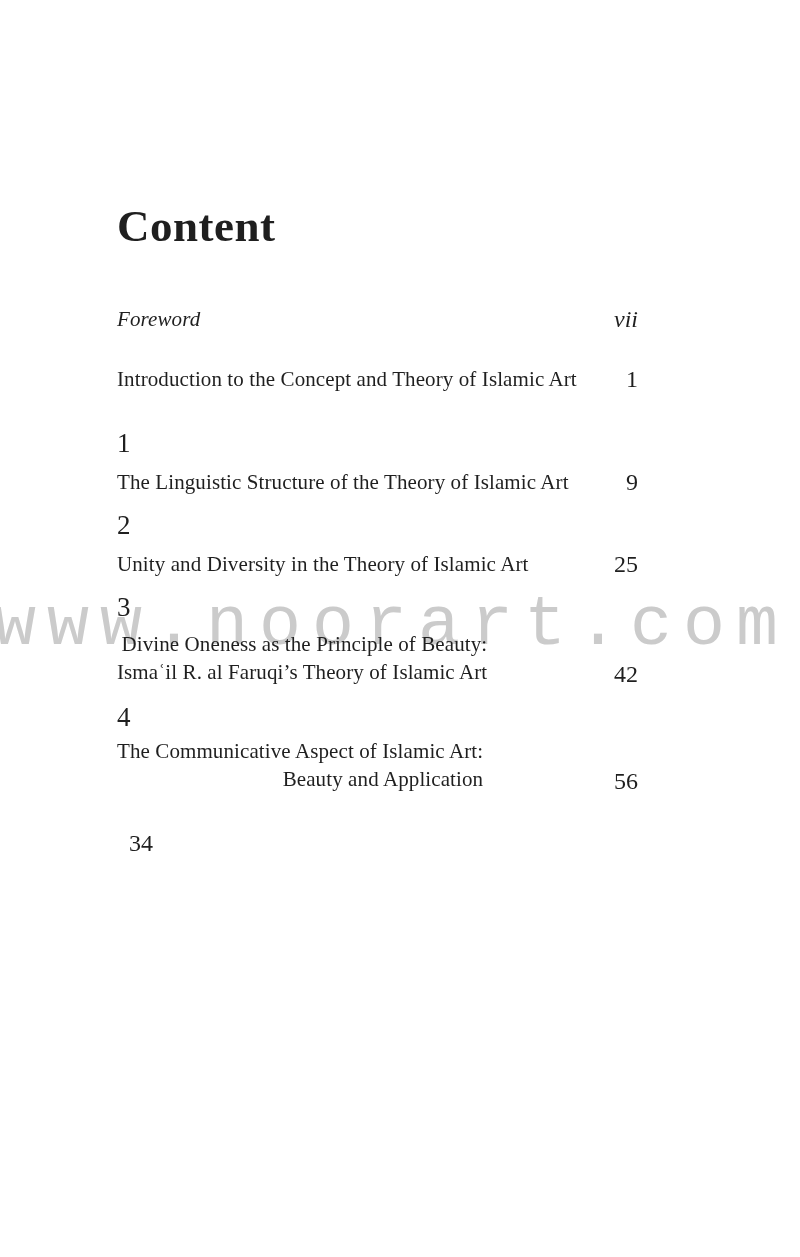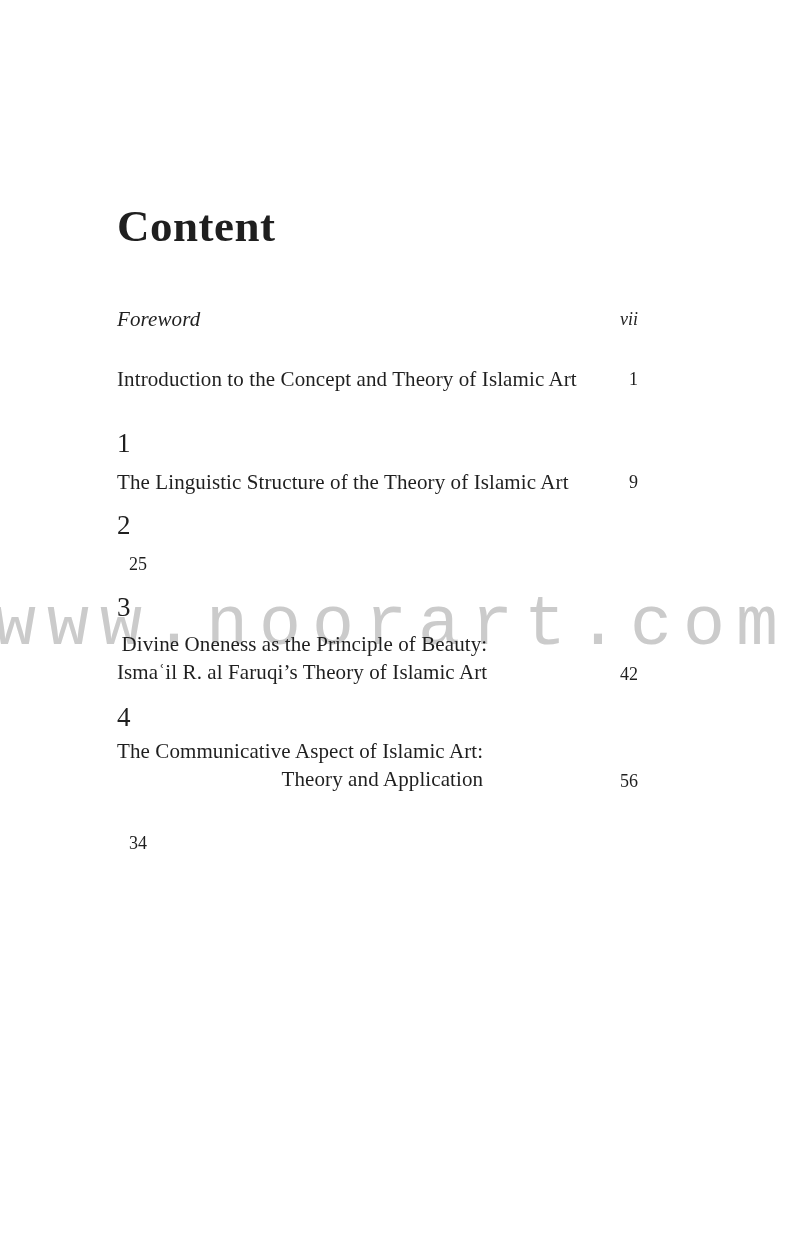--- a/index.html
+++ b/index.html
@@ -46,21 +46,21 @@
   .entry-row {
     display: flex;
     justify-content: space-between;
     align-items: flex-end;
     font-size: 21px;
     line-height: 24px;
   }
   .entry-title { letter-spacing: 0.1px; text-align: right; }
   .multiline .entry-title { line-height: 28px; }
   .pagenum {
-    font-size: 18px;
+    font-size: 24px;
     line-height: 24px;
     text-align: right;
     padding-left: 12px;
     white-space: nowrap;
   }
   .italic { font-style: italic; }
   .chapter-number {
     font-size: 27px;
     line-height: 27px;
   }
@@ -99,37 +99,38 @@
     </div>
 
     <div class="chapter-number num-ch1">1</div>
     <div class="entry-row row-ch1">
       <span class="entry-title">The Linguistic Structure of the Theory of Islamic Art</span>
       <span class="pagenum">9</span>
     </div>
 
     <div class="chapter-number num-ch2">2</div>
     <div class="entry-row row-ch2">
+      <span class="entry-title">Unity and Diversity in the Theory of Islamic Art</span>
       <span class="pagenum">25</span>
     </div>
 
     <div class="chapter-number num-ch3">3</div>
     <div class="entry-row row-ch3 multiline">
       <span class="entry-title">
         <span>Divine Oneness as the Principle of Beauty:</span><br>
         <span>Ismaʿil R. al Faruqi’s Theory of Islamic Art</span>
       </span>
       <span class="pagenum">42</span>
     </div>
 
     <div class="chapter-number num-ch4">4</div>
     <div class="entry-row row-ch4 multiline">
       <span class="entry-title">
         <span>The Communicative Aspect of Islamic Art:</span><br>
-        <span>Theory and Application</span>
+        <span>Beauty and Application</span>
       </span>
       <span class="pagenum">56</span>
     </div>
 
     <div class="entry-row row-conclusion multiline">
       <span class="pagenum">34</span>
     </div>
 
   </div>
 </div>

